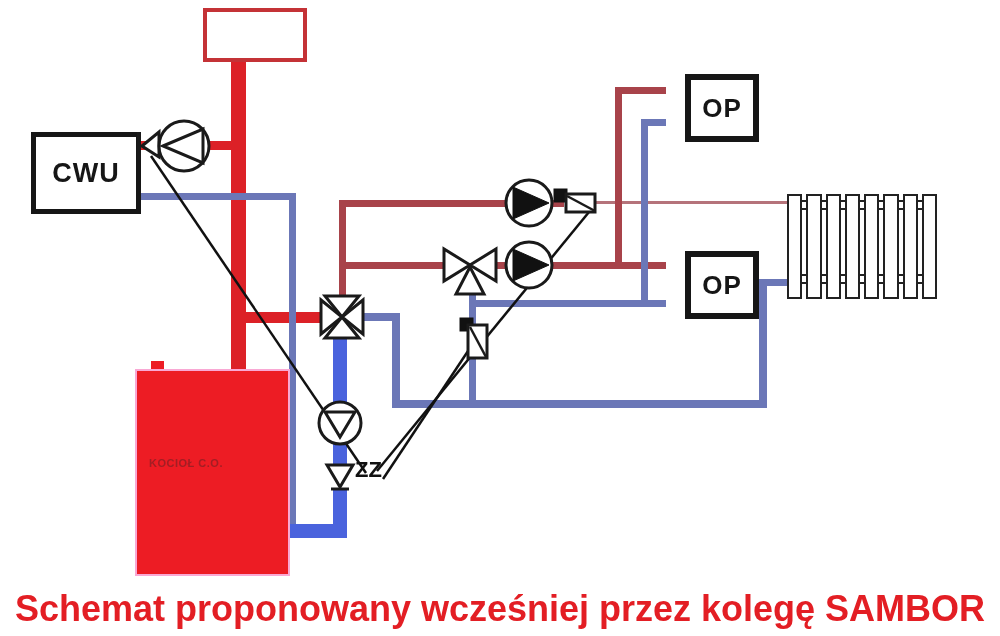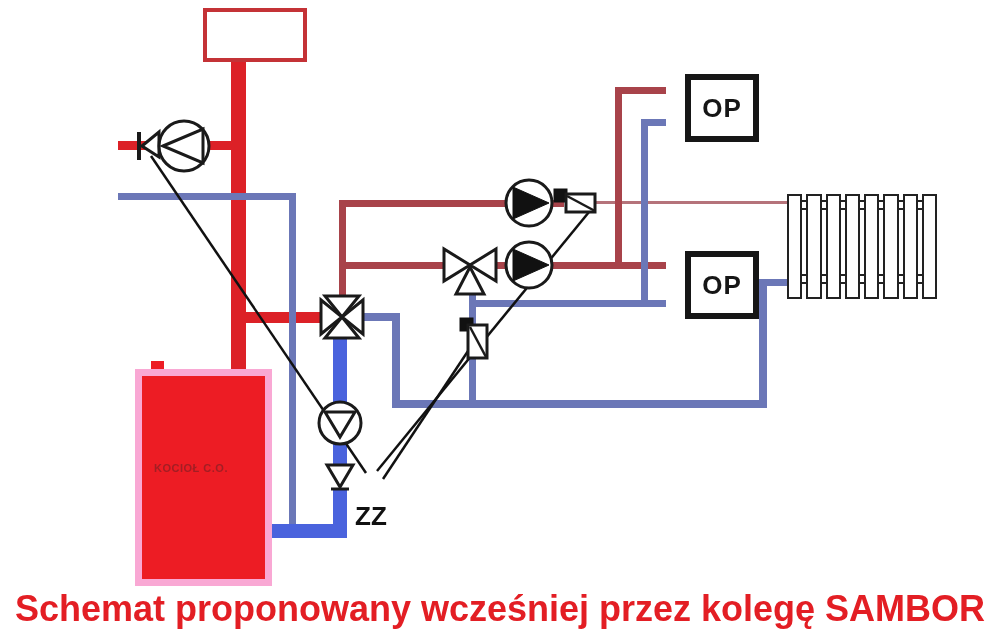--- a/index.html
+++ b/index.html
@@ -14,33 +14,33 @@
   .box{position:absolute;background:#fff;display:flex;align-items:center;justify-content:center;}
   .blackbox{border:5px solid #161616;margin-left:21px;}
   .box-label{font-weight:bold;color:#161616;letter-spacing:1px;}
   #expansion-box{left:203px;top:8px;width:96px;height:46px;border:4px solid var(--box-border-red,#c43236);}
   #cwu-box{left:10px;top:132px;width:100px;height:72px;}
   #cwu-box .box-label{font-size:27px;}
   #op-top-box{left:664px;top:74px;width:62px;height:56px;border-width:6px;}
   #op-bottom-box{left:664px;top:251px;width:62px;height:56px;border-width:6px;}
   .op-label{font-size:26px;}
   #boiler{position:absolute;left:135px;top:369px;width:123px;height:203px;
-          background:var(--boiler-red,#ed1c24);border:7px solid #f9a8d4;}
+          background:var(--boiler-red,#ed1c24);border:2px solid #f9a8d4;padding-left:28px;}
   #boiler-stub{position:absolute;left:151px;top:361px;width:13px;height:10px;background:var(--boiler-red,#ed1c24);}
   #boiler-label{position:absolute;left:12px;top:86px;font-size:11px;font-weight:bold;
           color:var(--boiler-label-red,#a21e24);letter-spacing:.5px;}
   #radiator{position:absolute;left:787px;top:194px;width:150px;height:105px;}
   .rad-bar{position:absolute;left:0;width:100%;height:10px;background:#fff;border:2px solid #222;box-sizing:border-box;}
   .rad-sections{position:absolute;inset:0;display:flex;gap:4px;}
   .rad-section{flex:1;background:#fff;border:2.5px solid #222;box-sizing:border-box;}
   svg.overlay{position:absolute;left:0;top:0;pointer-events:none;}
   .sym{stroke:#1a1a1a;stroke-width:3;fill:#fff;stroke-linejoin:miter;}
   .symfill{fill:#111;stroke:#111;}
   .leader{stroke:#111;stroke-width:2.5;}
-  #zz-label{position:absolute;left:355px;top:457px;font-size:26px;font-weight:bold;color:#111;margin-top:44px;}
+  #zz-label{position:absolute;left:355px;top:457px;font-size:22px;font-weight:bold;color:#111;}
   #caption{position:absolute;left:0;right:0;top:588px;text-align:center;font-size:36px;
            font-weight:bold;color:var(--caption-red,#e31e24);white-space:nowrap;}
 </style>
 </head>
 <body>
 
 <div id="stage">
 
   <div class="pipe red" style="left:118px;top:141px;width:122px;height:9px;"></div>
   <div class="pipe red" style="left:231px;top:56px;width:15px;height:316px;"></div>
@@ -68,20 +68,23 @@
   <div class="pipe thinblue" style="left:759px;top:279px;width:8px;height:129px;"></div>
   <div class="pipe thinblue" style="left:759px;top:279px;width:30px;height:7px;"></div>
 
   <div class="pipe blue" style="left:333px;top:330px;width:14px;height:76px;"></div>
   <div class="pipe blue" style="left:333px;top:441px;width:14px;height:28px;"></div>
   <div class="pipe blue" style="left:333px;top:488px;width:14px;height:50px;"></div>
   <div class="pipe blue" style="left:255px;top:524px;width:92px;height:14px;"></div>
 
   <div class="box" id="expansion-box"></div>
 
+  <div class="box blackbox" id="cwu-box">
+    <span class="box-label">CWU</span>
+  </div>
 
   <div class="box blackbox" id="op-top-box">
     <span class="box-label op-label">OP</span>
   </div>
 
   <div class="box blackbox" id="op-bottom-box">
     <span class="box-label op-label">OP</span>
   </div>
 
   <div id="boiler-stub"></div>

